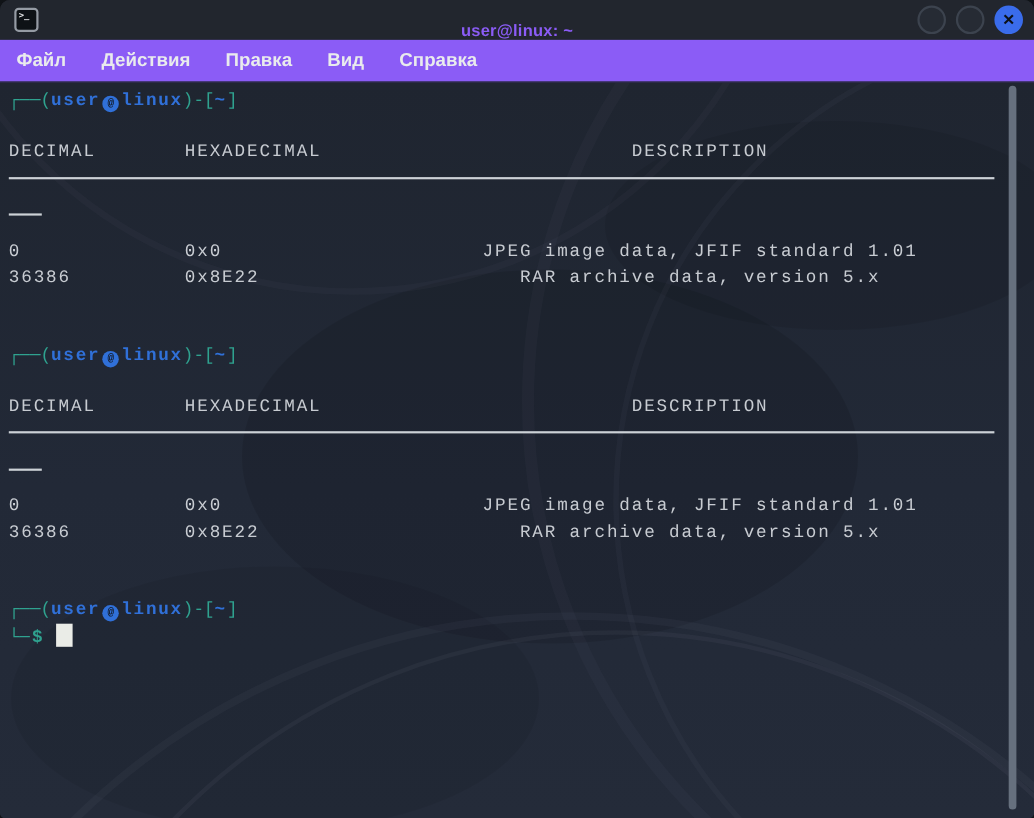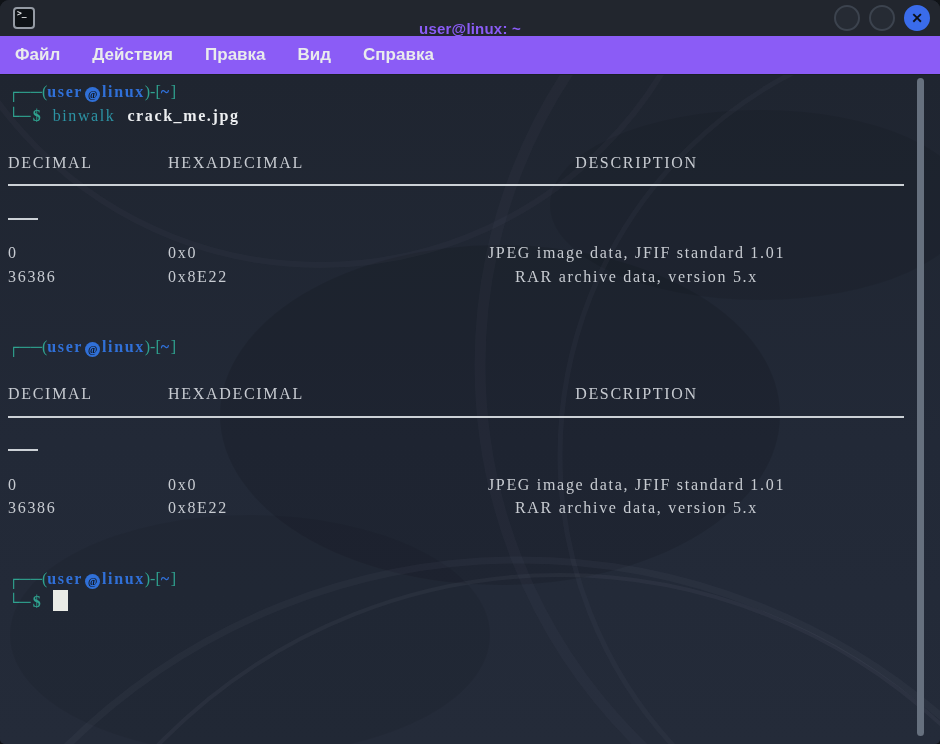--- a/index.html
+++ b/index.html
@@ -14,21 +14,21 @@
   .wbtn { width:26px; height:26px; border-radius:50%; background:#262b34; border:2px solid #3c434e; }
   .wbtn.close { background:#3a6ceb; border:2px solid #3a6ceb; display:flex; align-items:center; justify-content:center; color:#0c1117; font-size:14px; font-weight:bold; }
 
   
   .menubar { height:39px; flex:0 0 39px; background:#8b5cf6; display:flex; align-items:center; gap:32px; padding:0 0 0 15px; border-bottom:1px solid #1a1f27; }
   .menu-item { color:#e9ebed; font-size:17px; font-weight:bold; cursor:default; }
 
   
   .terminal { position:relative; flex:1 1 auto; background:linear-gradient(180deg,#1f2530 0%, #222937 55%, #242b39 100%); overflow:hidden; }
   .wallpaper { position:absolute; inset:0; }
-  .content { position:absolute; inset:0; padding:5px 28px 0 8px; font-family:Liberation Serif, serif; font-size:16px; color:#c7cbd1; }
+  .content { position:absolute; inset:0; padding:5px 28px 0 8px; font-family:Liberation Mono, monospace; font-size:16px; color:#c7cbd1; }
   .line { height:23.5px; line-height:23.5px; white-space:pre; }
 
   
   .tl { color:#2fa28f; }
   .b  { font-weight:bold; }
   .blue { color:#3070d8; font-weight:bold; letter-spacing:1.6px; }
   .sym { color:#2fa28f; font-weight:bold; margin-left:2px; }
   .cmd { color:#2c93a4; letter-spacing:1.6px; }
   .flag { color:#34a38e; letter-spacing:1.6px; }
   .file { color:#eceef0; font-weight:bold; letter-spacing:1.6px; }
@@ -82,21 +82,20 @@
       <circle cx="560" cy="1060" r="560" fill="none" stroke="rgba(195,205,225,0.05)" stroke-width="4"></circle>
       <circle cx="520" cy="1130" r="645" fill="none" stroke="rgba(195,205,225,0.04)" stroke-width="7"></circle>
       <circle cx="990" cy="380" r="430" fill="none" stroke="rgba(195,205,225,0.035)" stroke-width="5"></circle>
       <circle cx="1010" cy="290" r="530" fill="none" stroke="rgba(195,205,225,0.03)" stroke-width="11"></circle>
       <circle cx="320" cy="-210" r="400" fill="none" stroke="rgba(195,205,225,0.03)" stroke-width="6"></circle>
     </svg>
 
     <div class="content">
 
       <div class="line"><span class="tl">┌──(</span><span class="blue">user</span><span class="at">@</span><span class="blue">linux</span><span class="tl">)-[</span><span class="blue">~</span><span class="tl">]</span></div>
-      <div class="line"><span class="tl">└─</span><span class="sym b">$</span><span class="cmd gap">binwalk</span><span class="flag gap"></span><span class="file gap">crack_me.jpg</span></div>
       <div class="line"></div>
       <div class="line trow"><span class="c1">DECIMAL</span><span class="c2">HEXADECIMAL</span><span class="c3">DESCRIPTION</span></div>
       <div class="line"><div class="sep-full"></div></div>
       <div class="line"><div class="sep-stub"></div></div>
       <div class="line trow"><span class="c1">0</span><span class="c2">0x0</span><span class="c3">JPEG image data, JFIF standard 1.01</span></div>
       <div class="line trow"><span class="c1">36386</span><span class="c2">0x8E22</span><span class="c3">RAR archive data, version 5.x</span></div>
       <div class="line"></div>
       <div class="line"></div>
 
       <div class="line"><span class="tl">┌──(</span><span class="blue">user</span><span class="at">@</span><span class="blue">linux</span><span class="tl">)-[</span><span class="blue">~</span><span class="tl">]</span></div>

